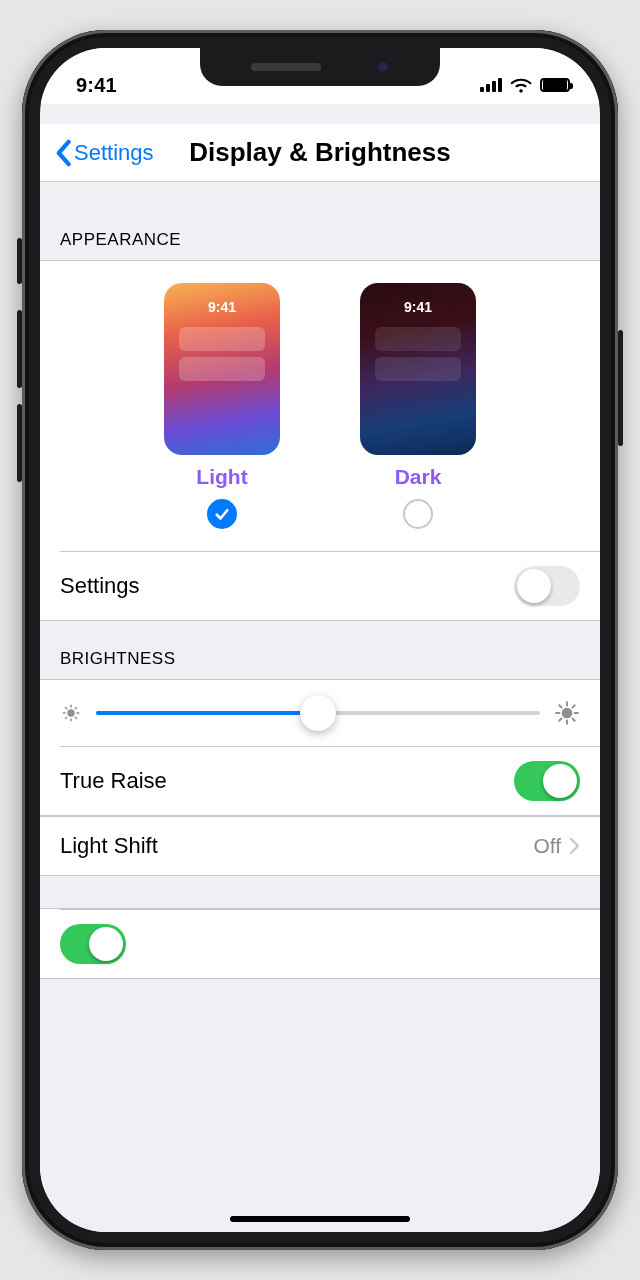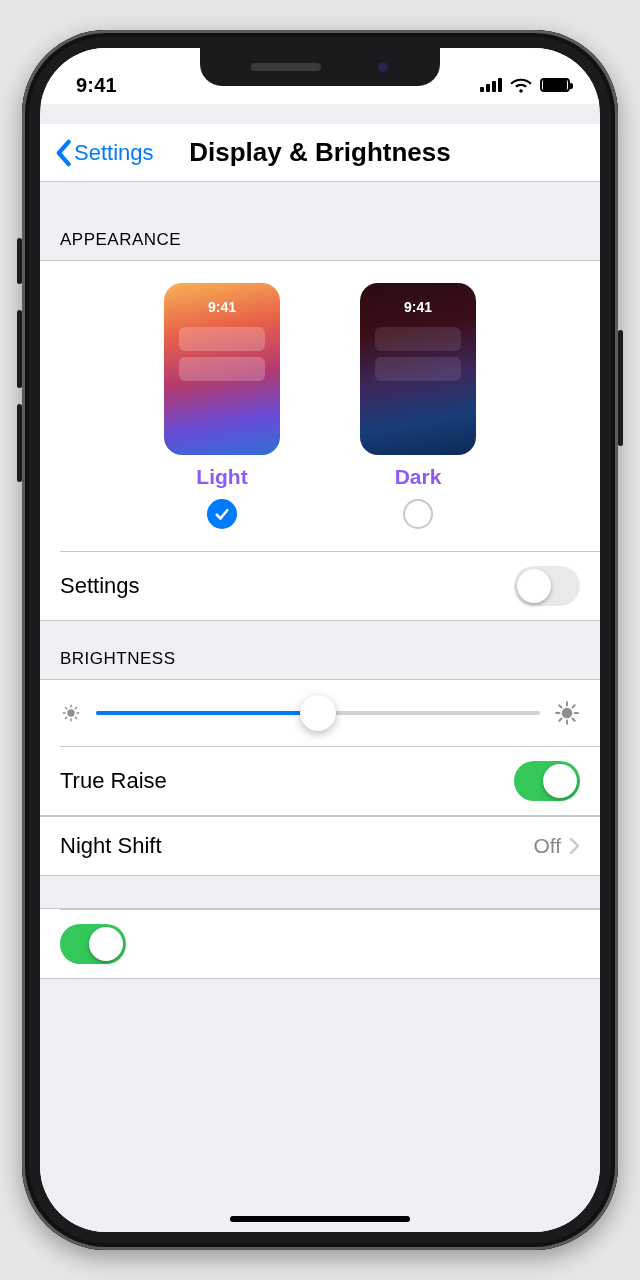--- a/index.html
+++ b/index.html
@@ -231,21 +231,21 @@
           <div class="row">
             <span class="row-label">True Raise</span>
             <div class="toggle on">
                 <div class="knob"></div>
               </div>
           </div>
         </div>
 
         <div class="group">
           <div class="row">
-            <span class="row-label">Night Shift</span>
+            <span class="row-label">Light Shift</span>
             <span class="row-value">
               <span>Off</span>
               <svg class="chev" width="11" height="18" viewBox="0 0 11 18" fill="none" stroke="currentColor" stroke-width="2.4" stroke-linecap="round" stroke-linejoin="round">
                   <polyline points="2,2 9,9 2,16"></polyline>
                 </svg>
             </span>
           </div>
         </div>
 
         <div style="height:32px"></div>

